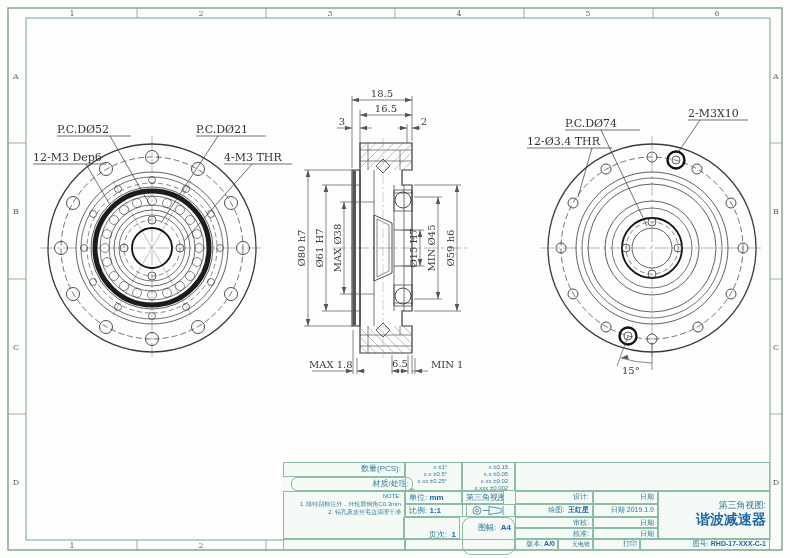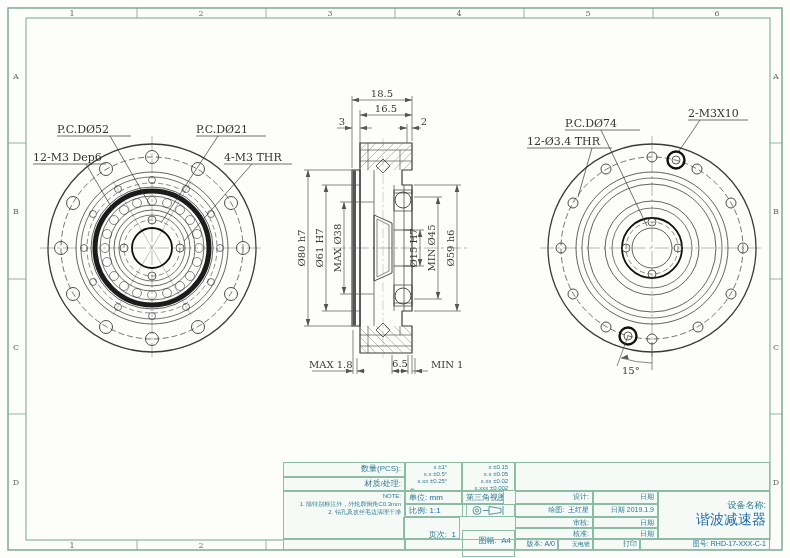--- a/index.html
+++ b/index.html
@@ -7,21 +7,21 @@
          font-family:"Liberation Sans",sans-serif;}
   svg text{user-select:none;}
   .dimtxt{font-family:"DejaVu Serif",serif;font-size:10px;fill:#3a3a3a;}
   .anntxt{font-family:"DejaVu Serif",serif;font-size:11px;fill:#333;}
   .zonetxt{font-family:"DejaVu Serif",serif;font-size:8px;fill:#666;}
   
   .tblock{position:absolute;background:#f6faf7;text-align:right;}
   .cell{position:absolute;box-sizing:border-box;border:1px solid #8dbca4;
         color:#2e7b93;font-size:8px;line-height:1.25;padding:1px 3px;
         white-space:nowrap;overflow:hidden;}
-  .cell .val{color:#1d67a9;font-weight:normal;}
+  .cell .val{color:#1d67a9;font-weight:bold;}
   .t6{font-size:6px;line-height:1.3;}
   .t7{font-size:7px;}
   .mid{display:flex;align-items:center;}
   .tolrow{display:block;font-size:6px;line-height:1.15;color:#2e7b93;}
   .tolwrap{display:flex;gap:2px;}
   .tollabel{font-size:6px;writing-mode:vertical-rl;letter-spacing:1px;color:#2e7b93;}
 </style>
 </head>
 <body>
 
@@ -279,21 +279,21 @@
     <path d="M527,148 H612 M592,148 L578,197" stroke="#333" stroke-width="0.7" fill="none"></path>
     <text class="dimtxt" x="622" y="374">15°</text>
   </g>
 </svg>
 
 <div class="tblock" style="left:283px;top:462px;width:487px;height:88px;">
 
   <div class="cell" style="left:0;top:0;width:122px;height:15px;">
     <span>数量(PCS):</span>
   </div>
-  <div class="cell" style="left:0;top:15px;width:122px;height:14px;">
+  <div class="cell" style="left:8px;top:15px;width:122px;height:14px;border-radius:6px;">
     <span>材质/处理:</span>
   </div>
   <div class="cell t6" style="left:0;top:29px;width:122px;height:48px;">
     <div>NOTE:</div>
     <div>1. 除特别标注外，外轮廓倒角C0.3mm</div>
     <div>2. 钻孔及攻丝毛边清理干净</div>
   </div>
   <div class="cell" style="left:0;top:77px;width:122px;height:11px;"></div>
 
   <div class="cell" style="left:122px;top:0;width:57px;height:29px;padding:1px 2px;">
@@ -336,21 +336,21 @@
         <circle cx="8" cy="5.5" r="4"></circle>
             <circle cx="8" cy="5.5" r="1.6"></circle>
         <path d="M14,5.5 H20 M20,1.5 L32,3.5 V7.5 L20,9.5 Z M34,1 V10"></path>
       </g>
     </svg>
   </div>
   <div class="cell" style="left:120px;top:55px;width:57px;height:22px;padding-top:12px;">
     <span>页次:</span>&nbsp;
     <span class="val">1</span>
   </div>
-  <div class="cell" style="left:179px;top:68px;width:53px;height:27px;padding-top:5px;">
+  <div class="cell" style="left:179px;top:55px;width:53px;height:38px;padding-top:5px;border-radius:9px;">
     <span>图幅:</span>&nbsp;
     <span class="val">A4</span>
   </div>
   <div class="cell" style="left:122px;top:77px;width:110px;height:11px;"></div>
 
   <div class="cell t7" style="left:232px;top:29px;width:78px;height:13px;">
     <span>设计:</span>
   </div>
   <div class="cell t7" style="left:310px;top:29px;width:65px;height:13px;">
     <span>日期</span>
@@ -369,21 +369,21 @@
     <span>日期</span>
   </div>
   <div class="cell t7" style="left:232px;top:66px;width:78px;height:11px;">
     <span>核准:</span>
   </div>
   <div class="cell t7" style="left:310px;top:66px;width:65px;height:11px;">
     <span>日期</span>
   </div>
 
   <div class="cell" style="left:375px;top:29px;width:112px;height:48px;font-size:9px;padding-top:8px;">
-    <div>设备名称:</div>
+    <div>第三角视图:</div>
     <div class="val" style="padding-left:22px;font-size:14px;">谐波减速器</div>
   </div>
 
   <div class="cell t7" style="left:232px;top:77px;width:43px;height:11px;padding:0 2px;">
     <span>版本:</span>
     <span class="val">A/0</span>
   </div>
   <div class="cell t6" style="left:275px;top:77px;width:35px;height:11px;padding:1px 2px;">
     <span>无电镀</span>
   </div>

